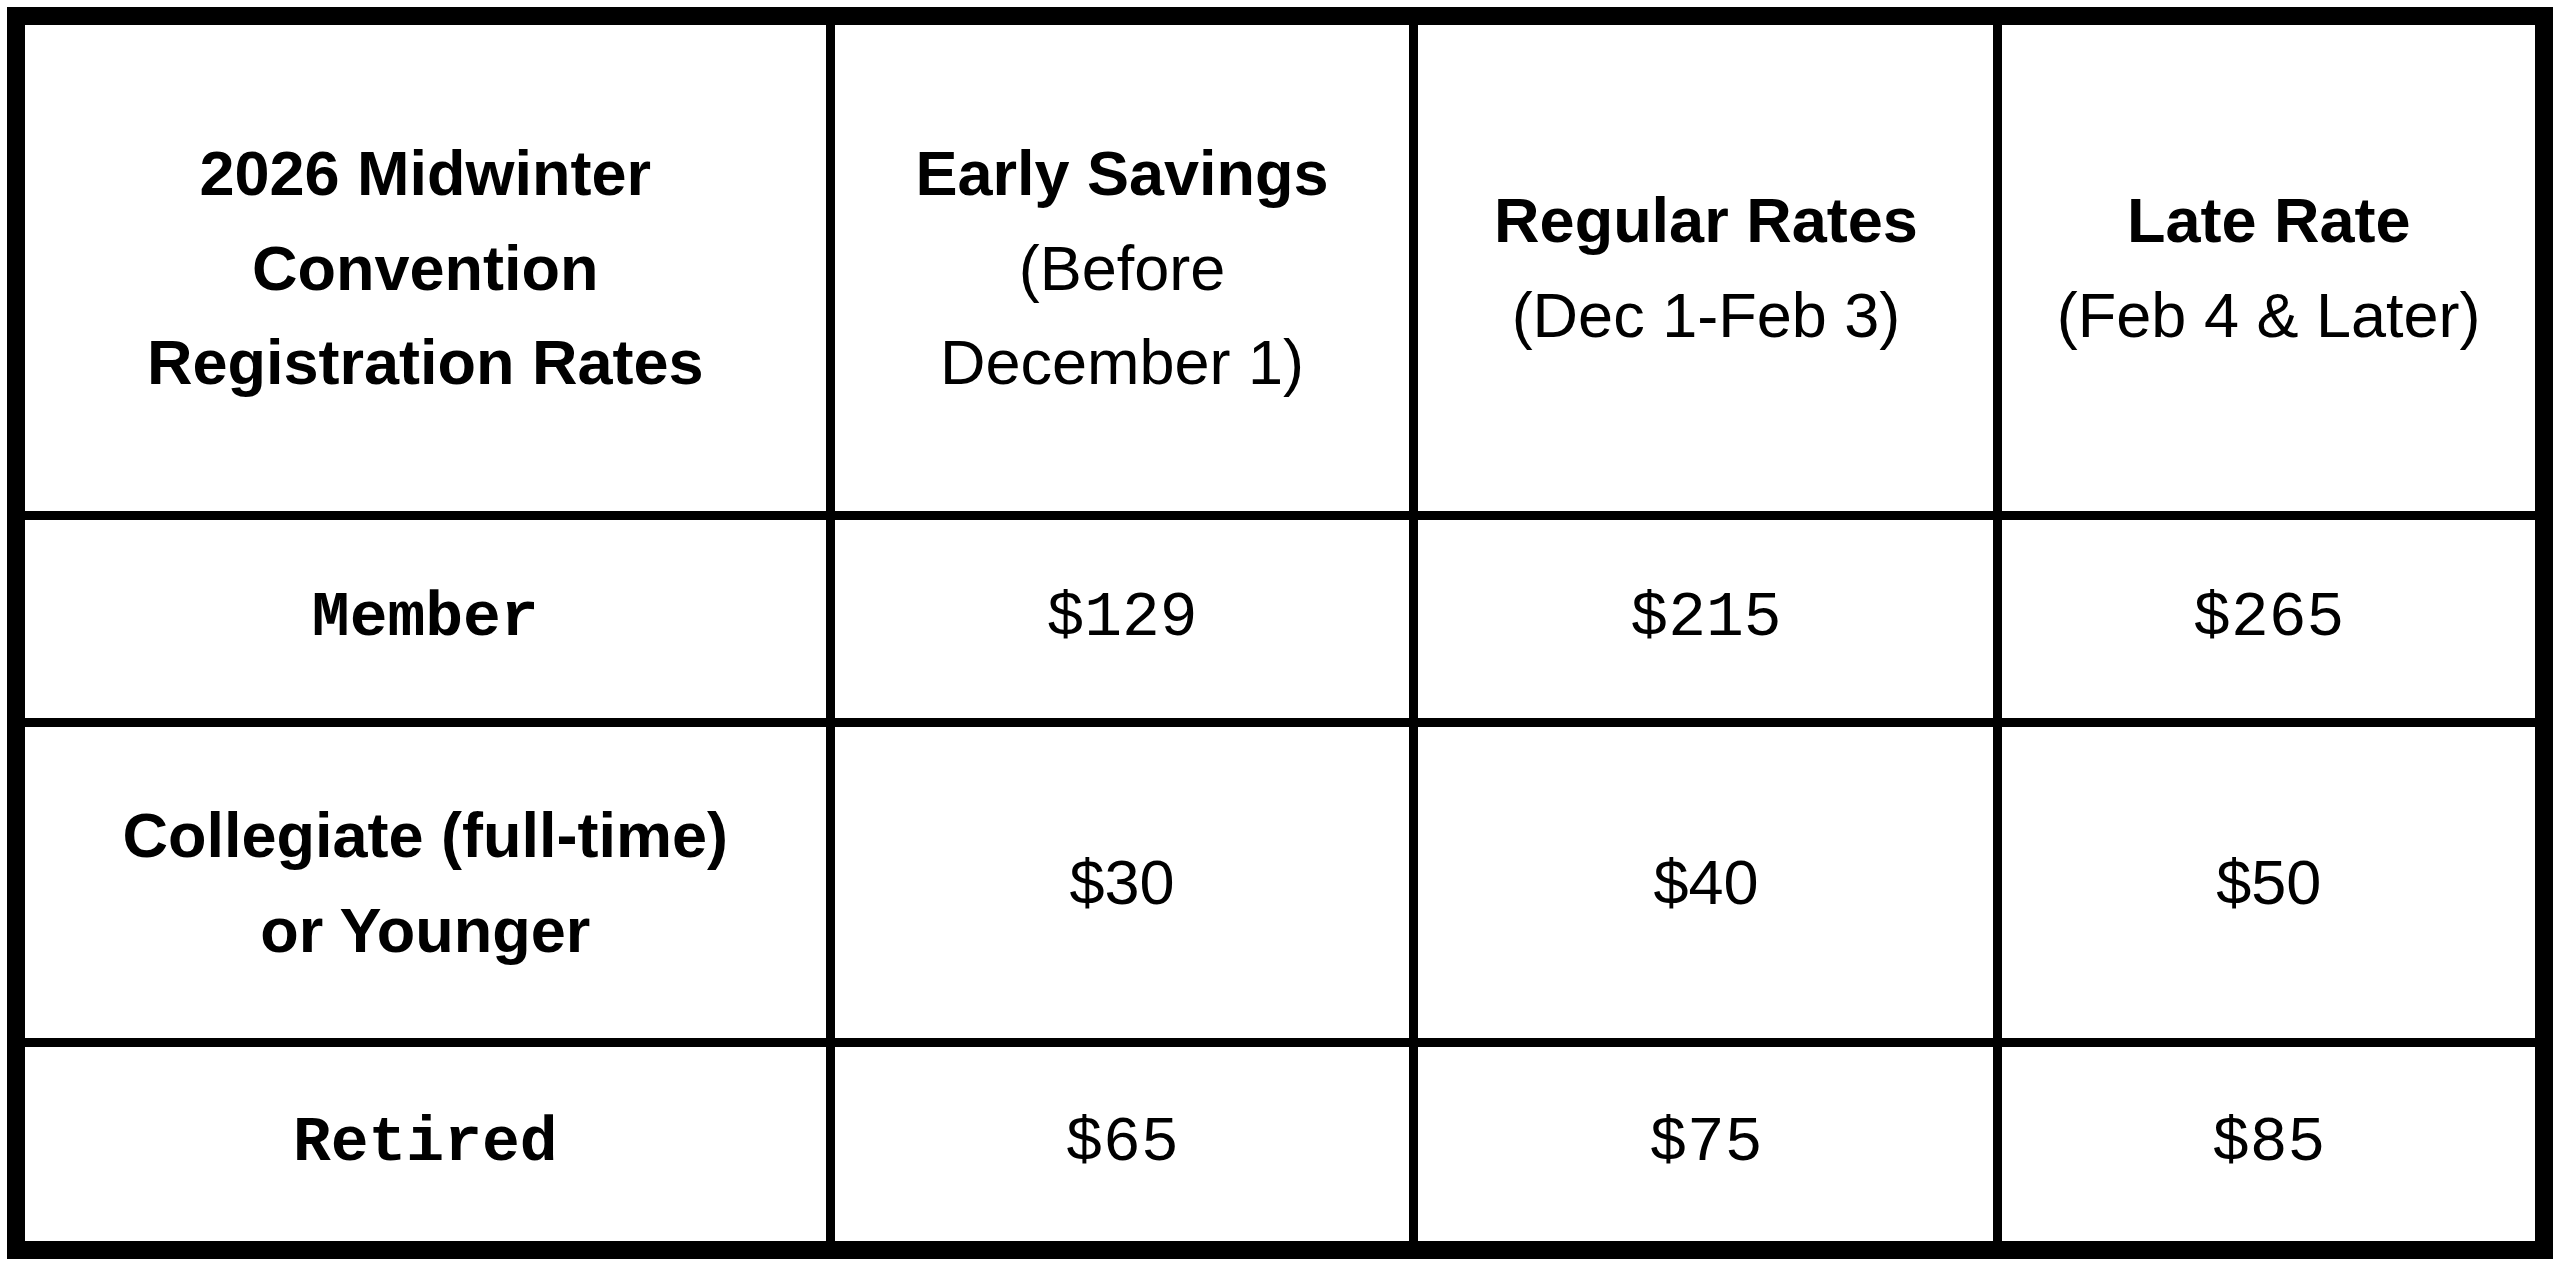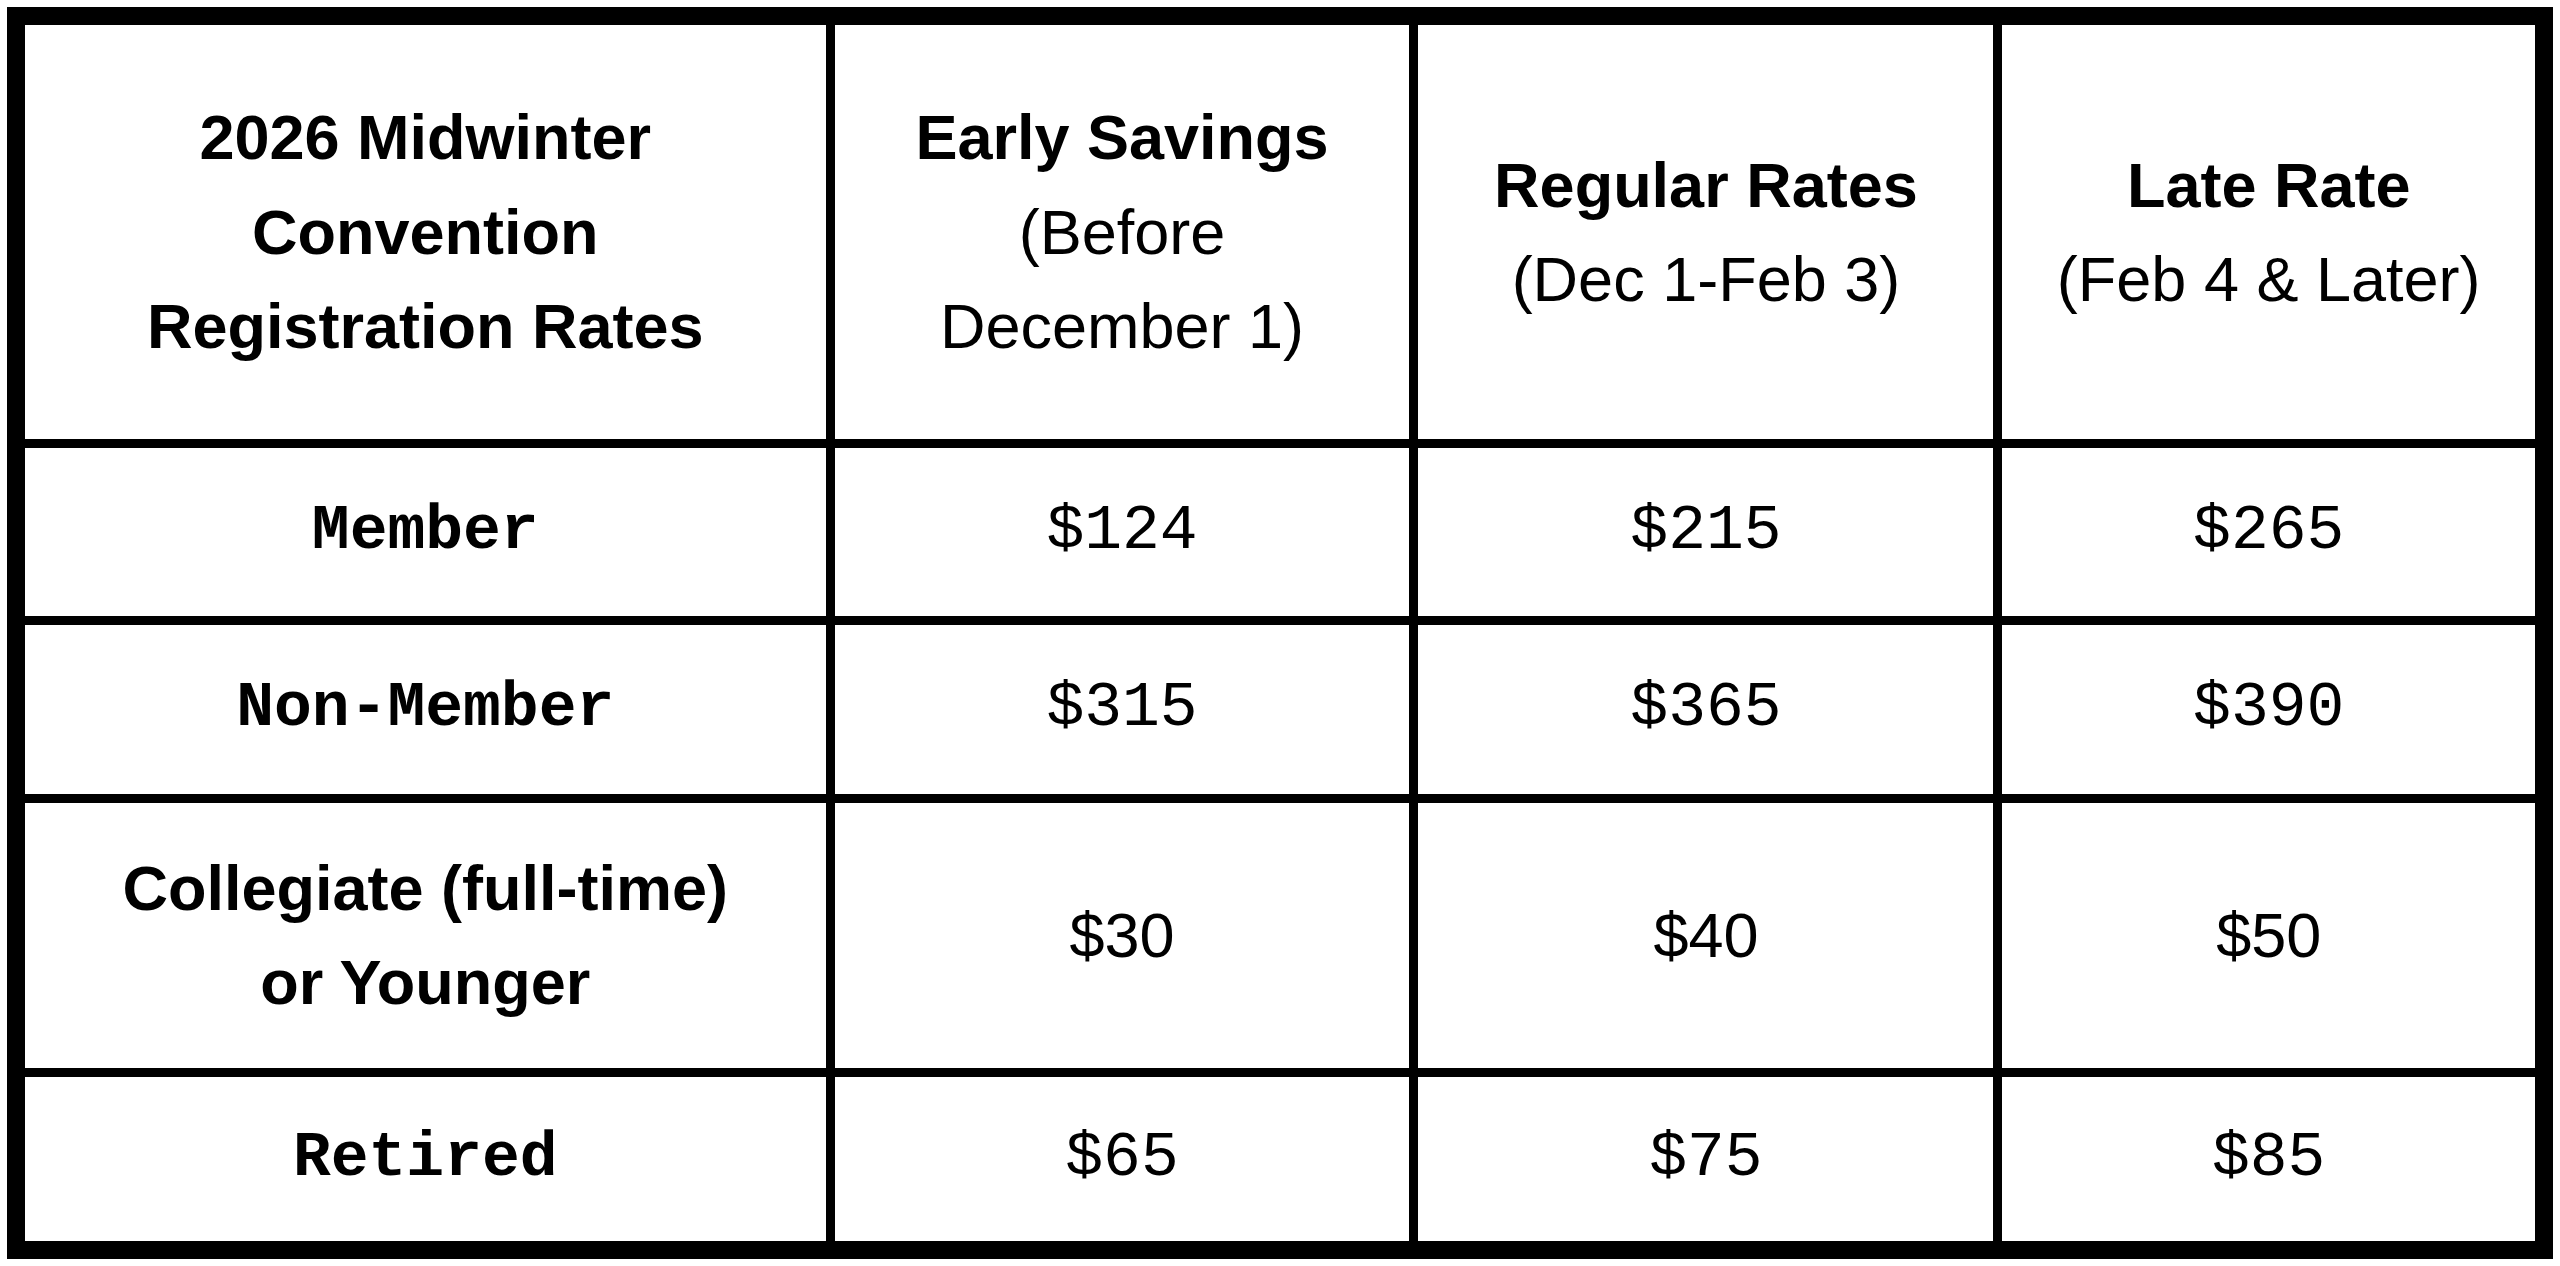--- a/index.html
+++ b/index.html
@@ -74,33 +74,25 @@
       <th>
         <div class="b">Late Rate</div>
         <div class="n">(Feb 4 &amp; Later)</div>
       </th>
     </tr>
 
     <tr class="r-single">
       <td>
         <div class="b">Member</div>
       </td>
-      <td class="n">$124</td>
+      <td class="n">$129</td>
       <td class="n">$215</td>
       <td class="n">$265</td>
     </tr>
 
-    <tr class="r-single">
-      <td>
-        <div class="b">Non-Member</div>
-      </td>
-      <td class="n">$315</td>
-      <td class="n">$365</td>
-      <td class="n">$390</td>
-    </tr>
 
     <tr class="r-double">
       <td>
         <div class="b">Collegiate (full-time)</div>
         <div class="b">or Younger</div>
       </td>
       <td class="n">$30</td>
       <td class="n">$40</td>
       <td class="n">$50</td>
     </tr>

